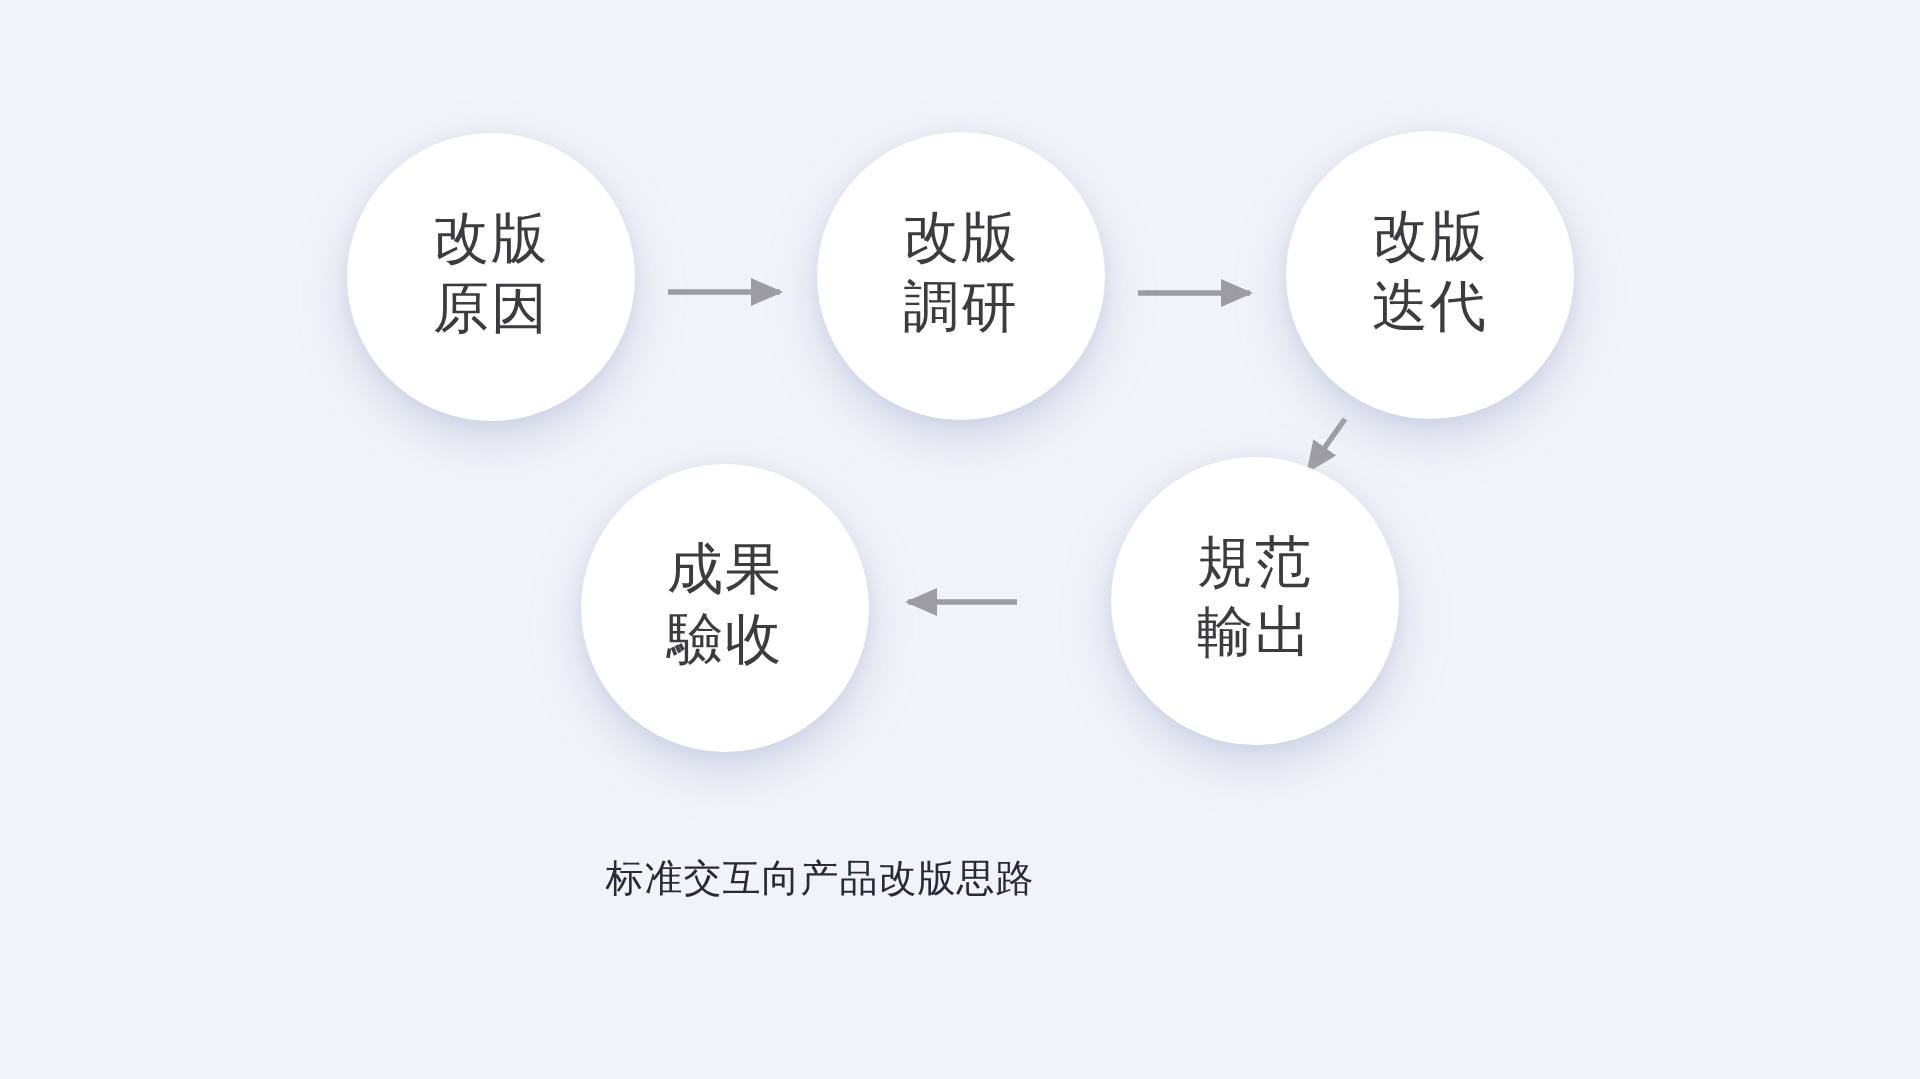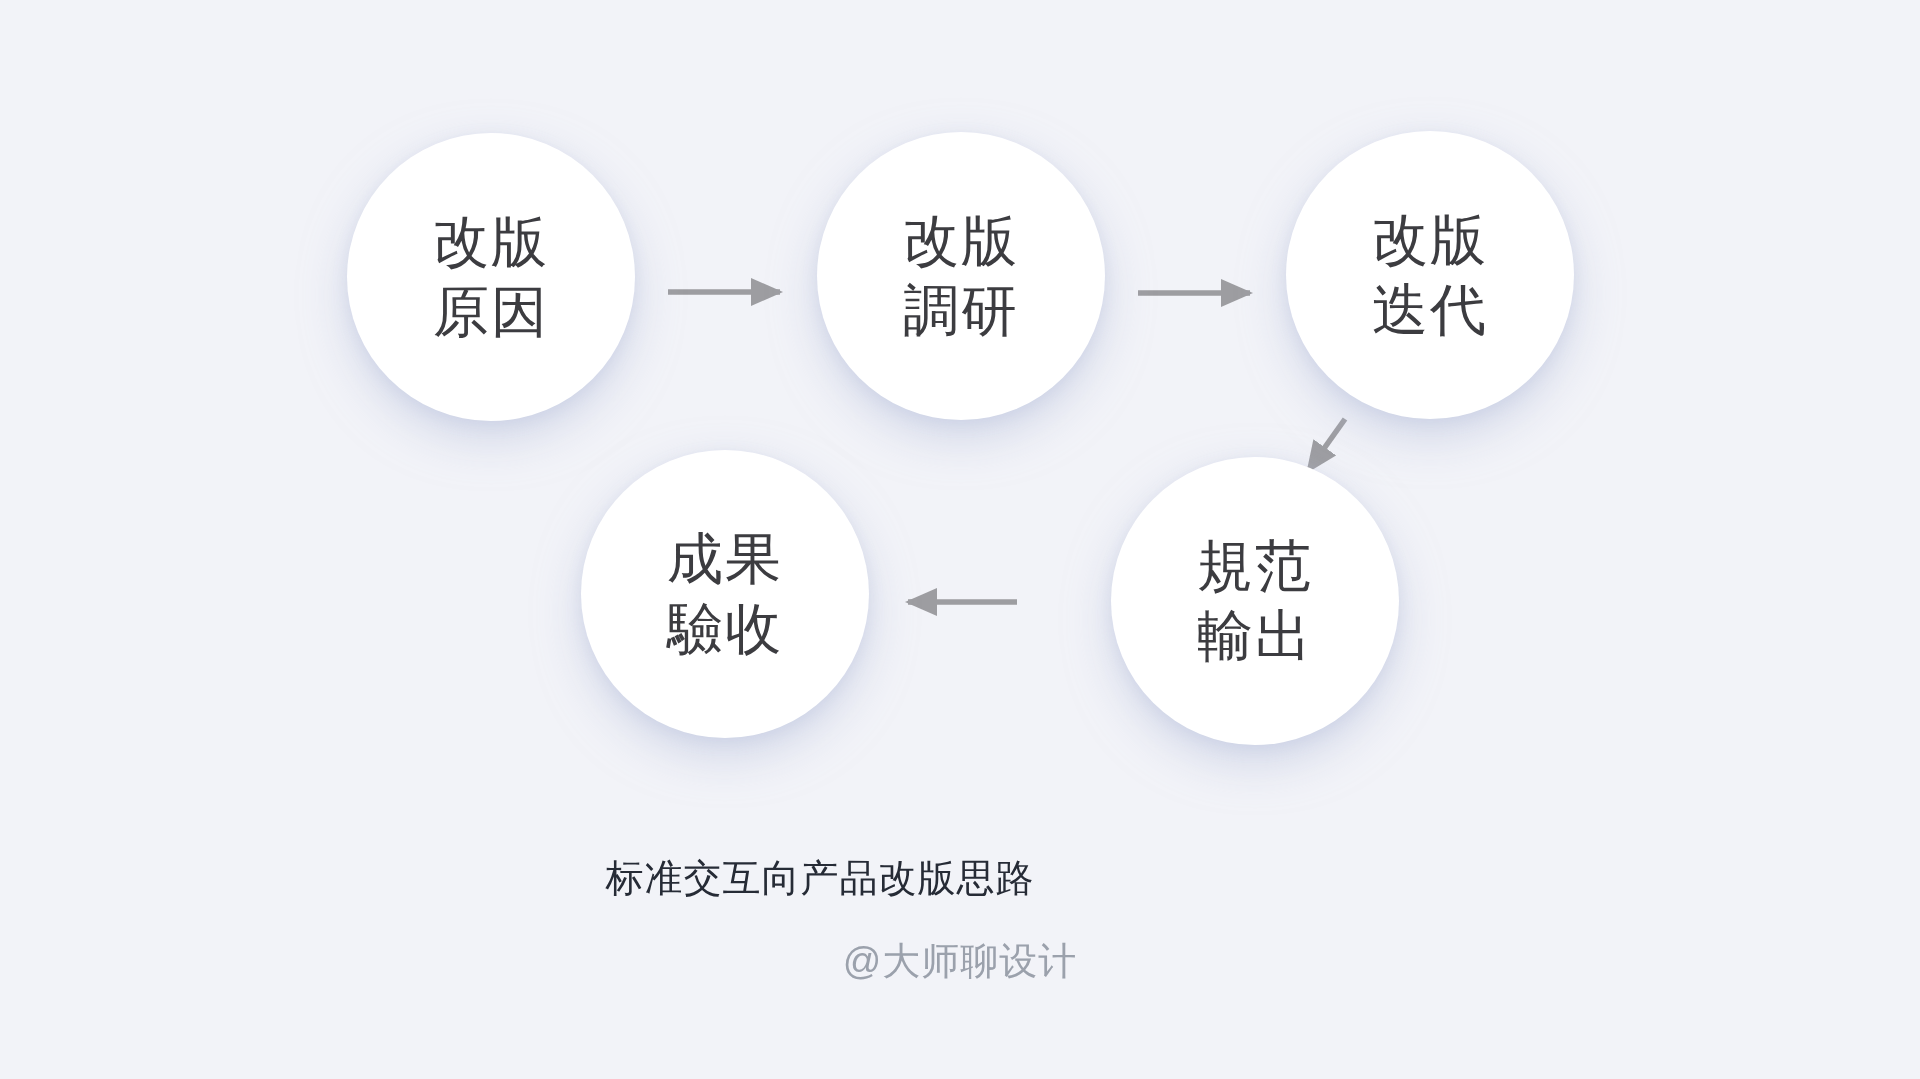--- a/index.html
+++ b/index.html
@@ -30,32 +30,32 @@
     border-radius: 50%;
     background: var(--circle);
     box-shadow: 0 18px 45px rgba(183,192,219,0.55), 0 4px 14px rgba(183,192,219,0.28);
     display: flex;
     flex-direction: column;
     align-items: center;
     justify-content: center;
     text-align: center;
   }
   .node .line {
-    font-family: Liberation Serif, serif;
+    font-family: Liberation Mono, monospace;
     font-size: 56px;
     line-height: 70px;
     color: var(--node_text);
     letter-spacing: 2px;
     white-space: nowrap;
   }
   #node-1 { left: 347px;  top: 133px; }
   #node-2 { left: 817px;  top: 132px; }
   #node-3 { left: 1286px; top: 131px; }
   #node-4 { left: 1111px; top: 457px; }
-  #node-5 { left: 581px;  top: 450px; }
+  #node-5 { left: 581px;  top: 464px; }
 
   .arrow-layer {
     position: absolute;
     left: 0; top: 0;
     width: 1920px;
     height: 1079px;
     pointer-events: none;
   }
   .arrow-layer line { stroke: var(--arrow); stroke-width: 5.5px; }
   .arrow-layer .head { fill: var(--arrow); }
@@ -127,15 +127,14 @@
     <span class="line">規范</span>
     <span class="line">輸出</span>
   </div>
 
   <div class="node" id="node-5">
     <span class="line">成果</span>
     <span class="line">驗收</span>
   </div>
 
   <div class="footer-title">标准交互向产品改版思路</div>
-  <div class="footer-credit">@大师聊设计</div>
 
 </div>
 
 </body></html>

